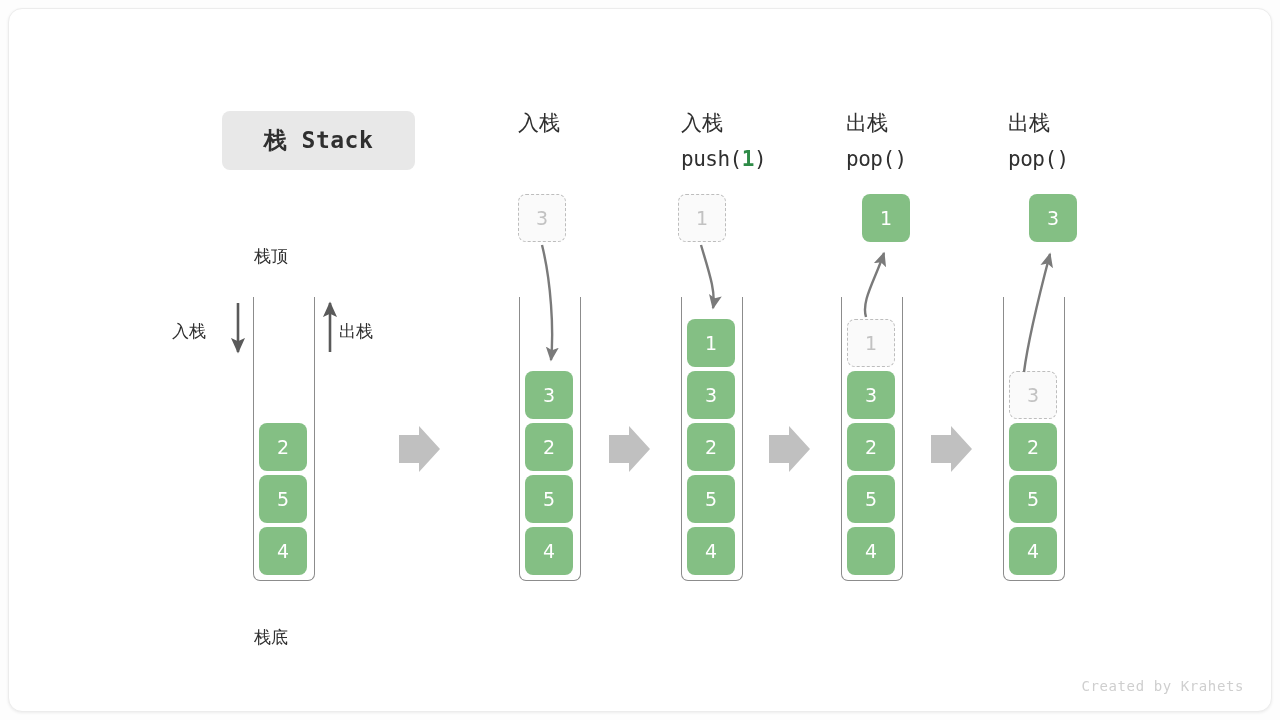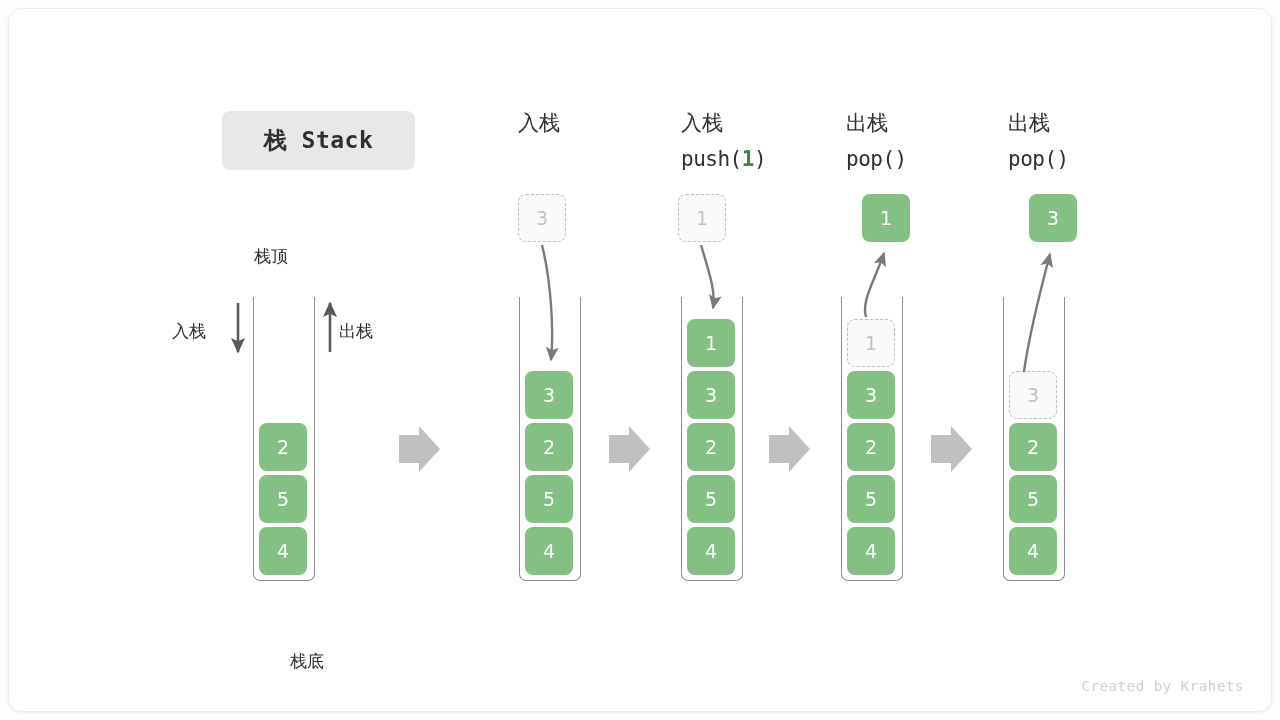--- a/index.html
+++ b/index.html
@@ -54,21 +54,21 @@
 
   
   .lbl {
     position: absolute;
     color: #2f2f2f;
     font-weight: normal;
     font-size: 17px;
     white-space: nowrap;
   }
   .lbl-top   { left: 254px; top: 245px; }
-  .lbl-bottom{ left: 254px; top: 650px; margin-left: 36px; }
+  .lbl-bottom{ left: 254px; top: 626px; }
   .lbl-push-side { left: 172px; top: 320px; }
   .lbl-pop-side  { left: 339px; top: 320px; }
 
   
   .caption {
     position: absolute;
     width: 180px;
     color: #2f2f2f;
     font-size: 21px;
     line-height: 36px;

